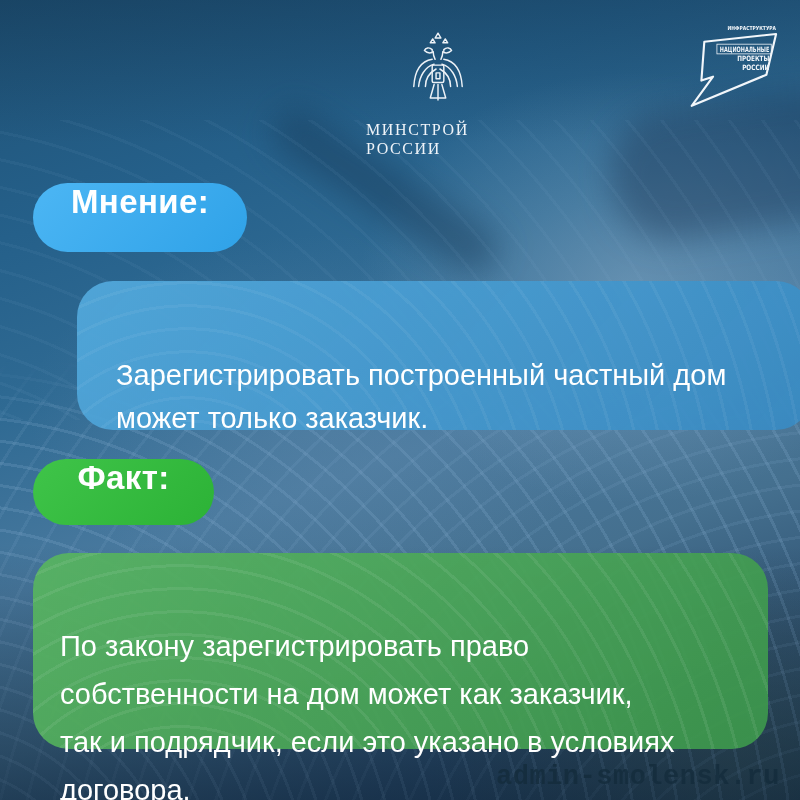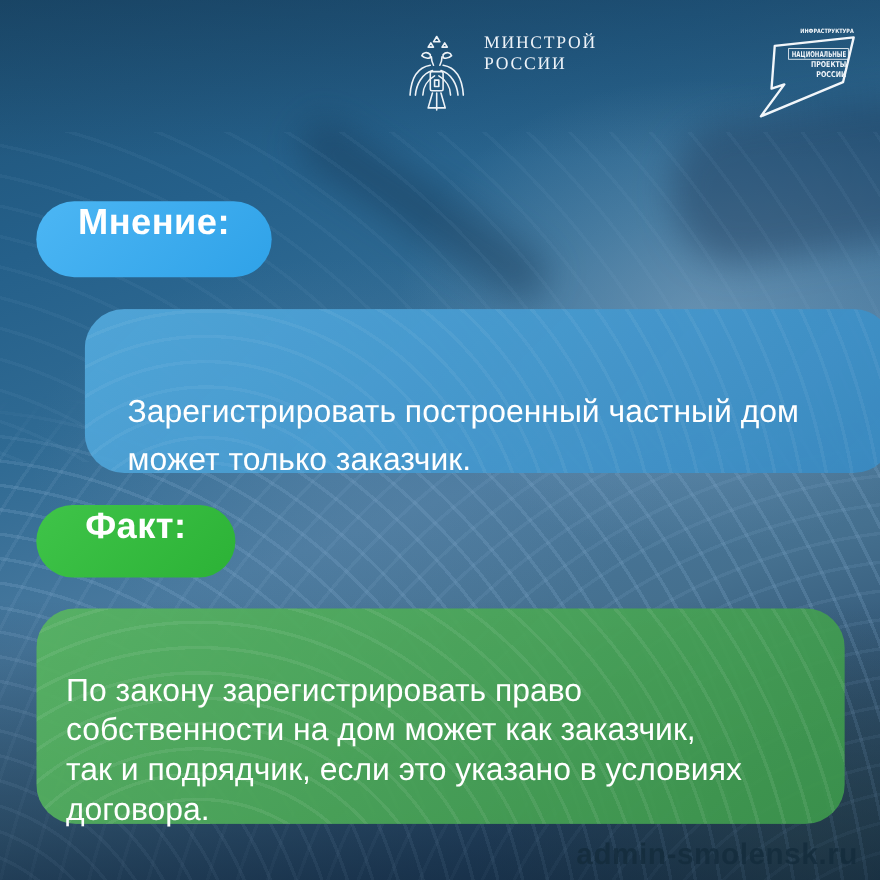--- a/index.html
+++ b/index.html
@@ -20,44 +20,44 @@
     background:linear-gradient(to top, rgba(8,26,46,.55), rgba(8,26,46,0) 85%);}
   .waves-low{position:absolute;left:0;top:360px;width:800px;height:440px;
     background:
       repeating-radial-gradient(900px circle at -60px 560px, transparent 0 19px, rgba(135,175,210,.22) 19px 22px),
       repeating-radial-gradient(1100px circle at 860px 640px, transparent 0 23px, rgba(135,175,210,.13) 23px 26px);
     -webkit-mask-image:linear-gradient(to bottom, transparent 0, #000 70px);
             mask-image:linear-gradient(to bottom, transparent 0, #000 70px);}
   .waves-high{position:absolute;left:0;top:120px;width:800px;height:300px;opacity:.55;
     background:repeating-radial-gradient(1000px circle at -120px 620px, transparent 0 24px, rgba(140,180,215,.12) 24px 27px);}
   .logos{position:absolute;left:0;top:0;width:800px;height:130px;}
-  .minstroy{position:absolute;left:366px;top:30px;display:flex;align-items:flex-start;gap:12px;}
+  .minstroy{position:absolute;left:366px;top:30px;display:flex;align-items:flex-end;gap:12px;flex-direction:column;}
   .eagle{width:62px;height:78px;}
   .minstroy-text{color:#eef3f8;font-family:"Liberation Serif","DejaVu Serif",serif;
     font-size:16px;line-height:19px;letter-spacing:1.6px;font-weight:400;}
   .domrf{position:absolute;left:561px;top:32px;}
   .nacproj{position:absolute;left:682px;top:20px;}
   .pill{position:absolute;display:flex;justify-content:center;
     color:#fff;font-weight:700;font-size:33px;letter-spacing:.4px;}
   .pill-opinion{left:33px;top:183px;width:214px;height:69px;border-radius:35px;
     background:linear-gradient(135deg,#4cb6f4,#2fa2e8);}
   .pill-fact{left:33px;top:459px;width:181px;height:66px;border-radius:35px;
     background:linear-gradient(135deg,#3fc449,#2cb236);}
   .block{position:absolute;left:33px;width:735px;border-radius:36px;color:#fff;
     font-size:29px;white-space:pre-line;}
   .block-opinion{top:281px;height:149px;line-height:43px;padding:30px 28px 0 39px;box-sizing:border-box;
     background:
       repeating-radial-gradient(1200px circle at 15% 170%, transparent 0 20px, rgba(255,255,255,.05) 20px 23px),
       linear-gradient(135deg, rgba(82,168,219,.95), rgba(56,138,194,.92)); margin-left: 44px;}
-  .block-fact{top:553px;height:196px;line-height:36px;padding:21px 28px 0 27px;box-sizing:border-box;
+  .block-fact{top:553px;height:196px;line-height:48px;padding:21px 28px 0 27px;box-sizing:border-box;
     background:
       repeating-radial-gradient(1200px circle at 20% 170%, transparent 0 20px, rgba(255,255,255,.07) 20px 23px),
       linear-gradient(135deg, rgba(88,179,98,.95), rgba(60,150,76,.93));}
   .watermark{position:absolute;right:20px;bottom:8px;
-    font-family:Liberation Sans, sans-serif;font-weight:700;font-size:27px;
+    font-family:Liberation Mono, monospace;font-weight:700;font-size:27px;
     color:#142c3c;opacity:.8;letter-spacing:.5px;}
   svg text{font-family:"DejaVu Sans","Liberation Sans",sans-serif;}
 </style>
 </head>
 <body>
 
 <div class="canvas">
 
   <div class="blur-shape crane-arm"></div>
   <div class="blur-shape cloud-dark"></div>

